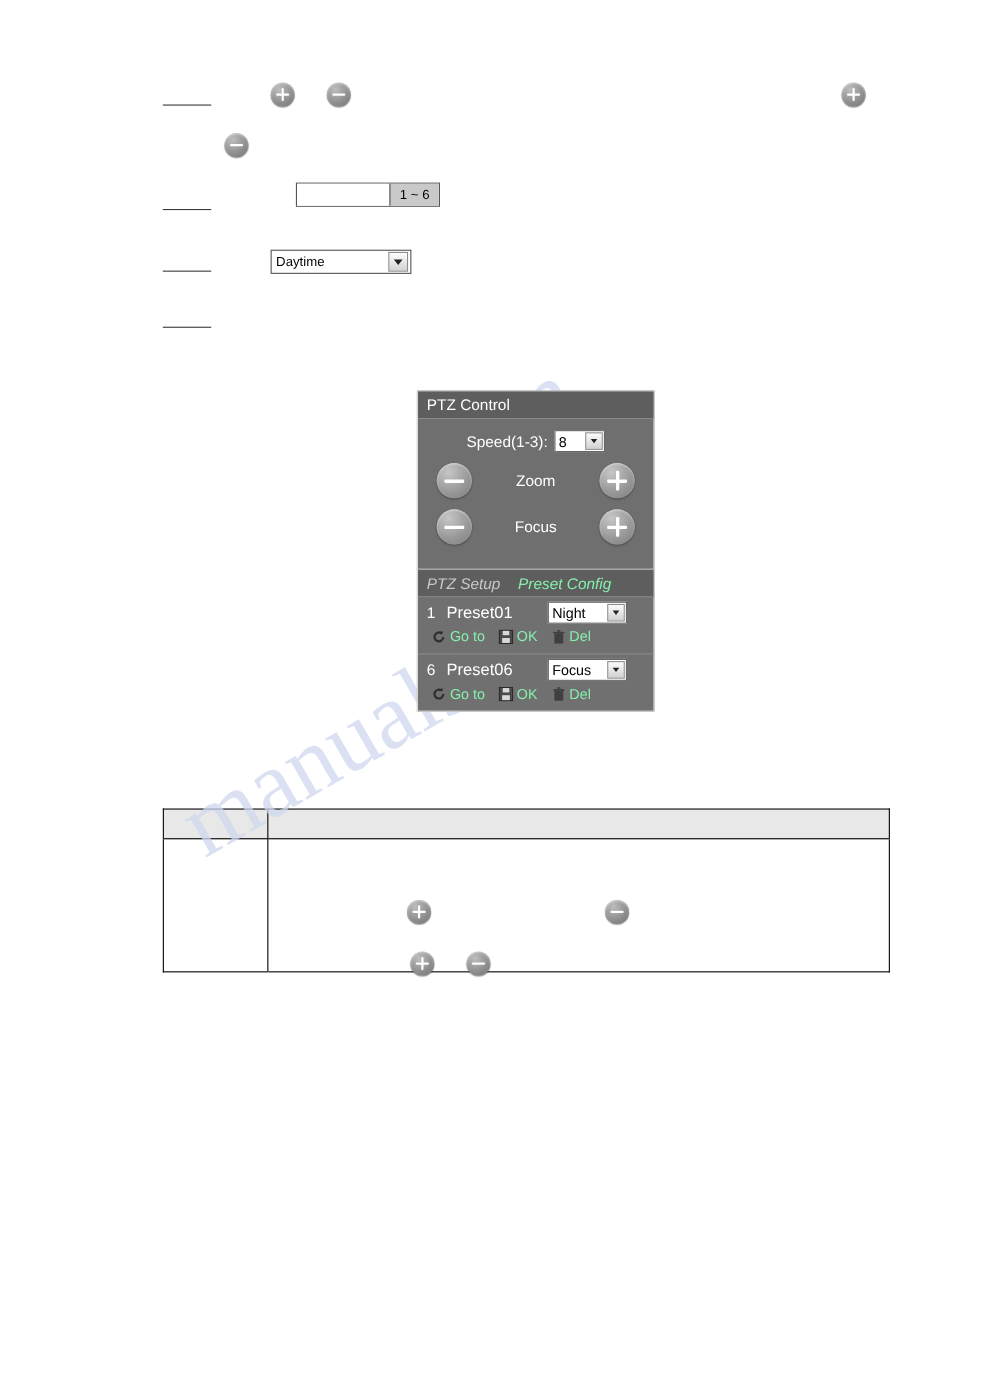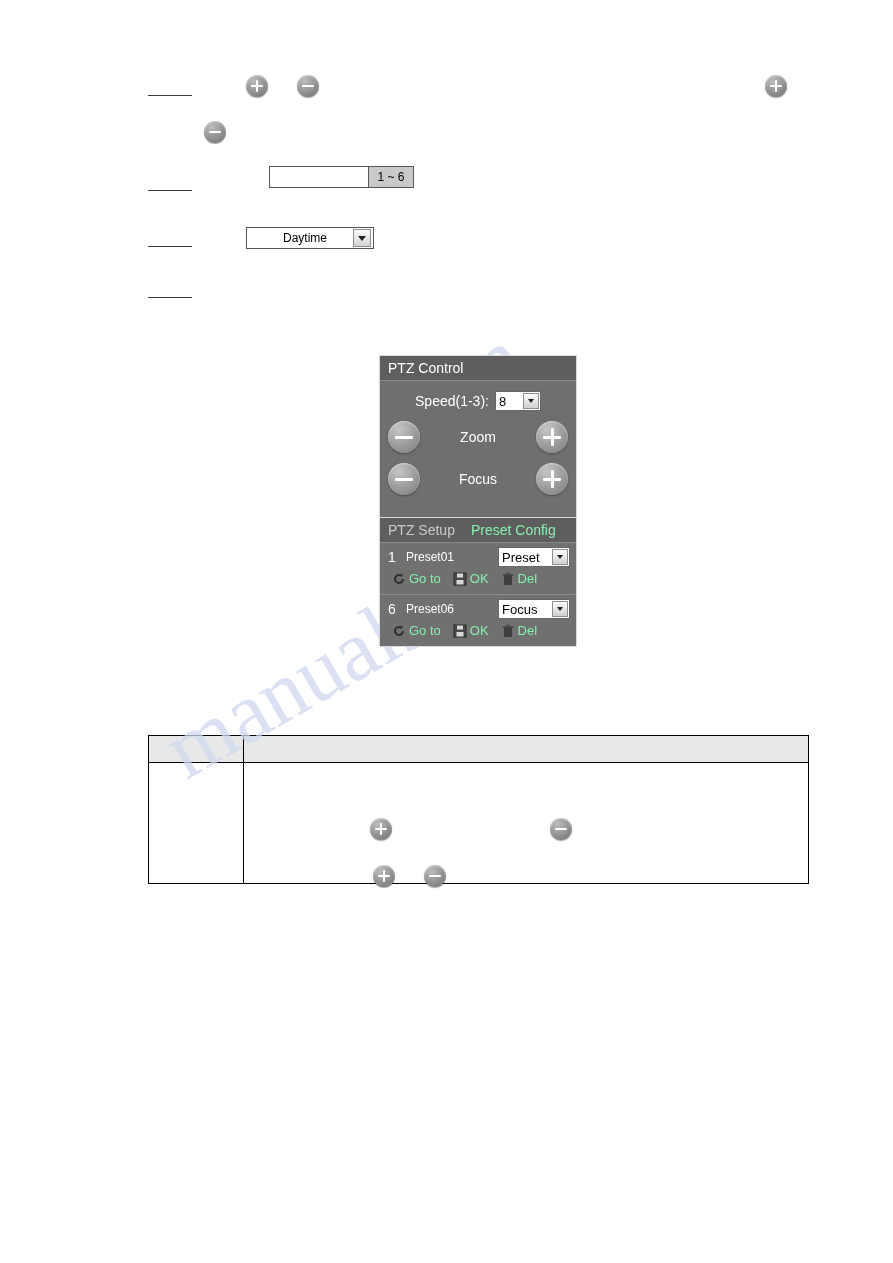--- a/index.html
+++ b/index.html
@@ -94,21 +94,20 @@
   
   .doc-select {
     position: absolute;
     width: 128px;
     height: 22px;
     border: 1px solid #555;
     background: #ffffff;
     box-sizing: border-box;
     display: flex;
     align-items: center;
-    padding-left: 32px;
   }
   .doc-select .val {
     flex: 1;
     font-size: 12px;
     color: #000;
     padding-left: 4px;
     font-family: "Liberation Sans", sans-serif;
   }
   .doc-select .arrow {
     width: 18px;
@@ -127,21 +126,21 @@
     border-left: 4px solid transparent;
     border-right: 4px solid transparent;
     border-top: 5px solid #222;
   }
 
   
   .ptz-panel {
     position: absolute;
     left: 379px;
     top: 355px;
-    width: 198px;
+    width: 216px;
     box-sizing: border-box;
     z-index: 10;
   }
   .ptz-control {
     background: #6f6f6f;
     border: 1px solid #d9d9d9;
     box-sizing: border-box;
   }
   .ptz-title {
     background: #5e5e5e;
@@ -235,38 +234,39 @@
   .tabs {
     display: flex;
     background: #5e5e5e;
     border-bottom: 1px solid #8a8a8a;
   }
   .tab {
     font-size: 14px;
     padding: 4px 8px;
     color: #c9c9c9;
     font-family: "Liberation Sans", sans-serif;
+    font-style: italic;
   }
   .tab.active {
     color: #86efac;
   }
   .preset-row {
     display: flex;
     align-items: center;
     padding: 4px 6px 2px 8px;
     gap: 8px;
   }
   .preset-idx {
     color: #ffffff;
     font-size: 14px;
     width: 10px;
   }
   .preset-name {
     color: #ffffff;
-    font-size: 12px;
+    font-size: 15px;
     width: 84px;
   }
   .preset-select {
     display: flex;
     align-items: center;
     border: 1px solid #666;
     background: #ffffff;
     height: 20px;
     box-sizing: border-box;
   }
@@ -358,21 +358,21 @@
 <div class="rule" style="left:148px; top:95px; width:44px;"></div>
 <div class="rule" style="left:148px; top:190px; width:44px;"></div>
 <div class="rule" style="left:148px; top:246px; width:44px;"></div>
 <div class="rule" style="left:148px; top:297px; width:44px;"></div>
 
 <div class="rbtn plus" style="left:246px; top:75px;"></div>
 <div class="rbtn minus" style="left:297px; top:75px;"></div>
 <div class="rbtn plus" style="left:765px; top:75px;"></div>
 <div class="rbtn minus" style="left:204px; top:121px;"></div>
 
-<div class="range-widget" style="left:269px; top:166px;padding-left:14px;">
+<div class="range-widget" style="left:269px; top:166px;">
   <input class="field" style="border: none; outline: none; font-size: 12px; padding-left: 4px; font-family: &quot;Liberation Sans&quot;, sans-serif;" value="">
   <div class="suffix">1 ~ 6</div>
 </div>
 
 <div class="doc-select" style="left:246px; top:227px;">
   <span class="val">Daytime</span>
   <span class="arrow">
       <i></i>
     </span>
 </div>
@@ -411,21 +411,21 @@
   <div class="ptz-setup">
     <div class="tabs">
       <span class="tab">PTZ Setup</span>
       <span class="tab active">Preset Config</span>
     </div>
 
     <div class="preset-row">
       <span class="preset-idx">1</span>
       <span class="preset-name">Preset01</span>
       <span class="preset-select">
-        <span class="v">Preset</span>
+        <span class="v">Night</span>
         <span class="arrow">
             <i></i>
           </span>
       </span>
     </div>
     <div class="action-row">
       <span class="action">
         <span class="ic">
           <svg width="14" height="14" viewBox="0 0 14 14">
             <path d="M11 7a4 4 0 1 1-1.4-3.05" fill="none" stroke="#2f2f2f" stroke-width="2"></path>

